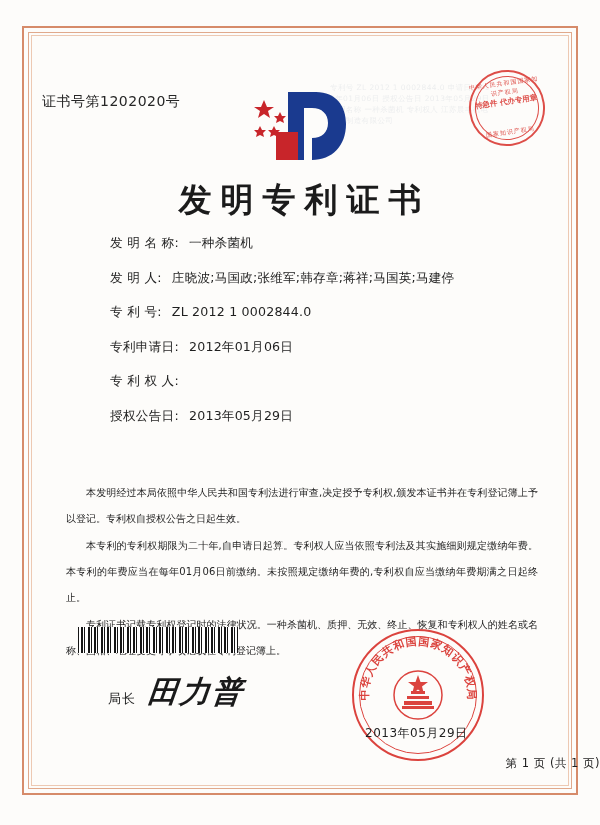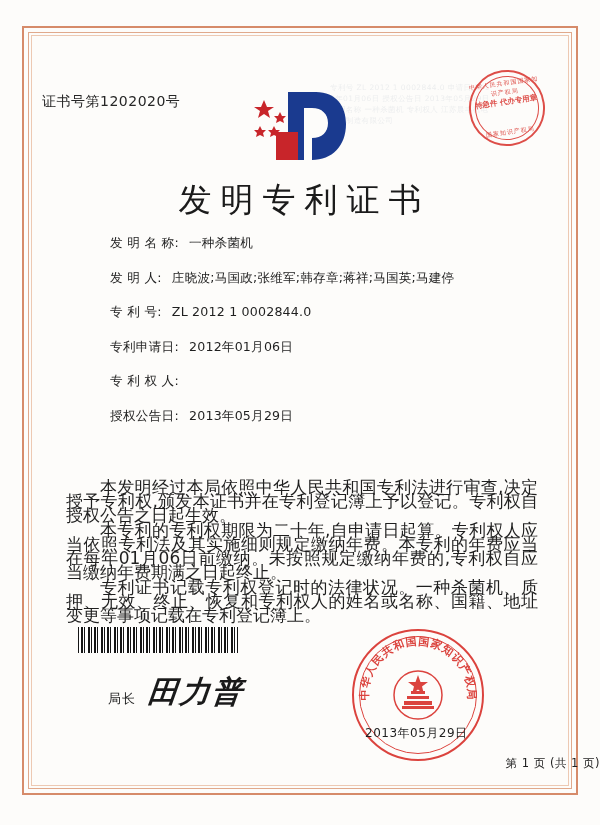--- a/index.html
+++ b/index.html
@@ -135,21 +135,21 @@
 
   
   .title {
     position: absolute;
     left: 0;
     top: 178px;
     width: 100%;
     text-align: center;
     font-family: "DejaVu Serif", "Liberation Serif", serif;
     font-size: 33px;
-    font-weight: normal;
+    font-weight: bold;
     letter-spacing: 9px;
     color: #1b1b1b;
     text-indent: 9px;
   }
 
   
   .fields {
     position: absolute;
     left: 66px;
     top: 235px;
@@ -173,22 +173,22 @@
     letter-spacing: 0.2px;
     word-break: break-all;
   }
 
   
   .body-text {
     position: absolute;
     left: 66px;
     right: 62px;
     top: 480px;
-    font-size: 17px;
-    line-height: 14px;
+    font-size: 10px;
+    line-height: 26px;
     color: #1f1f1f;
     text-align: justify;
   }
   .body-text p {
     margin: 0 0 1px 0;
     text-indent: 2em;
   }
 
   
   .barcode {

